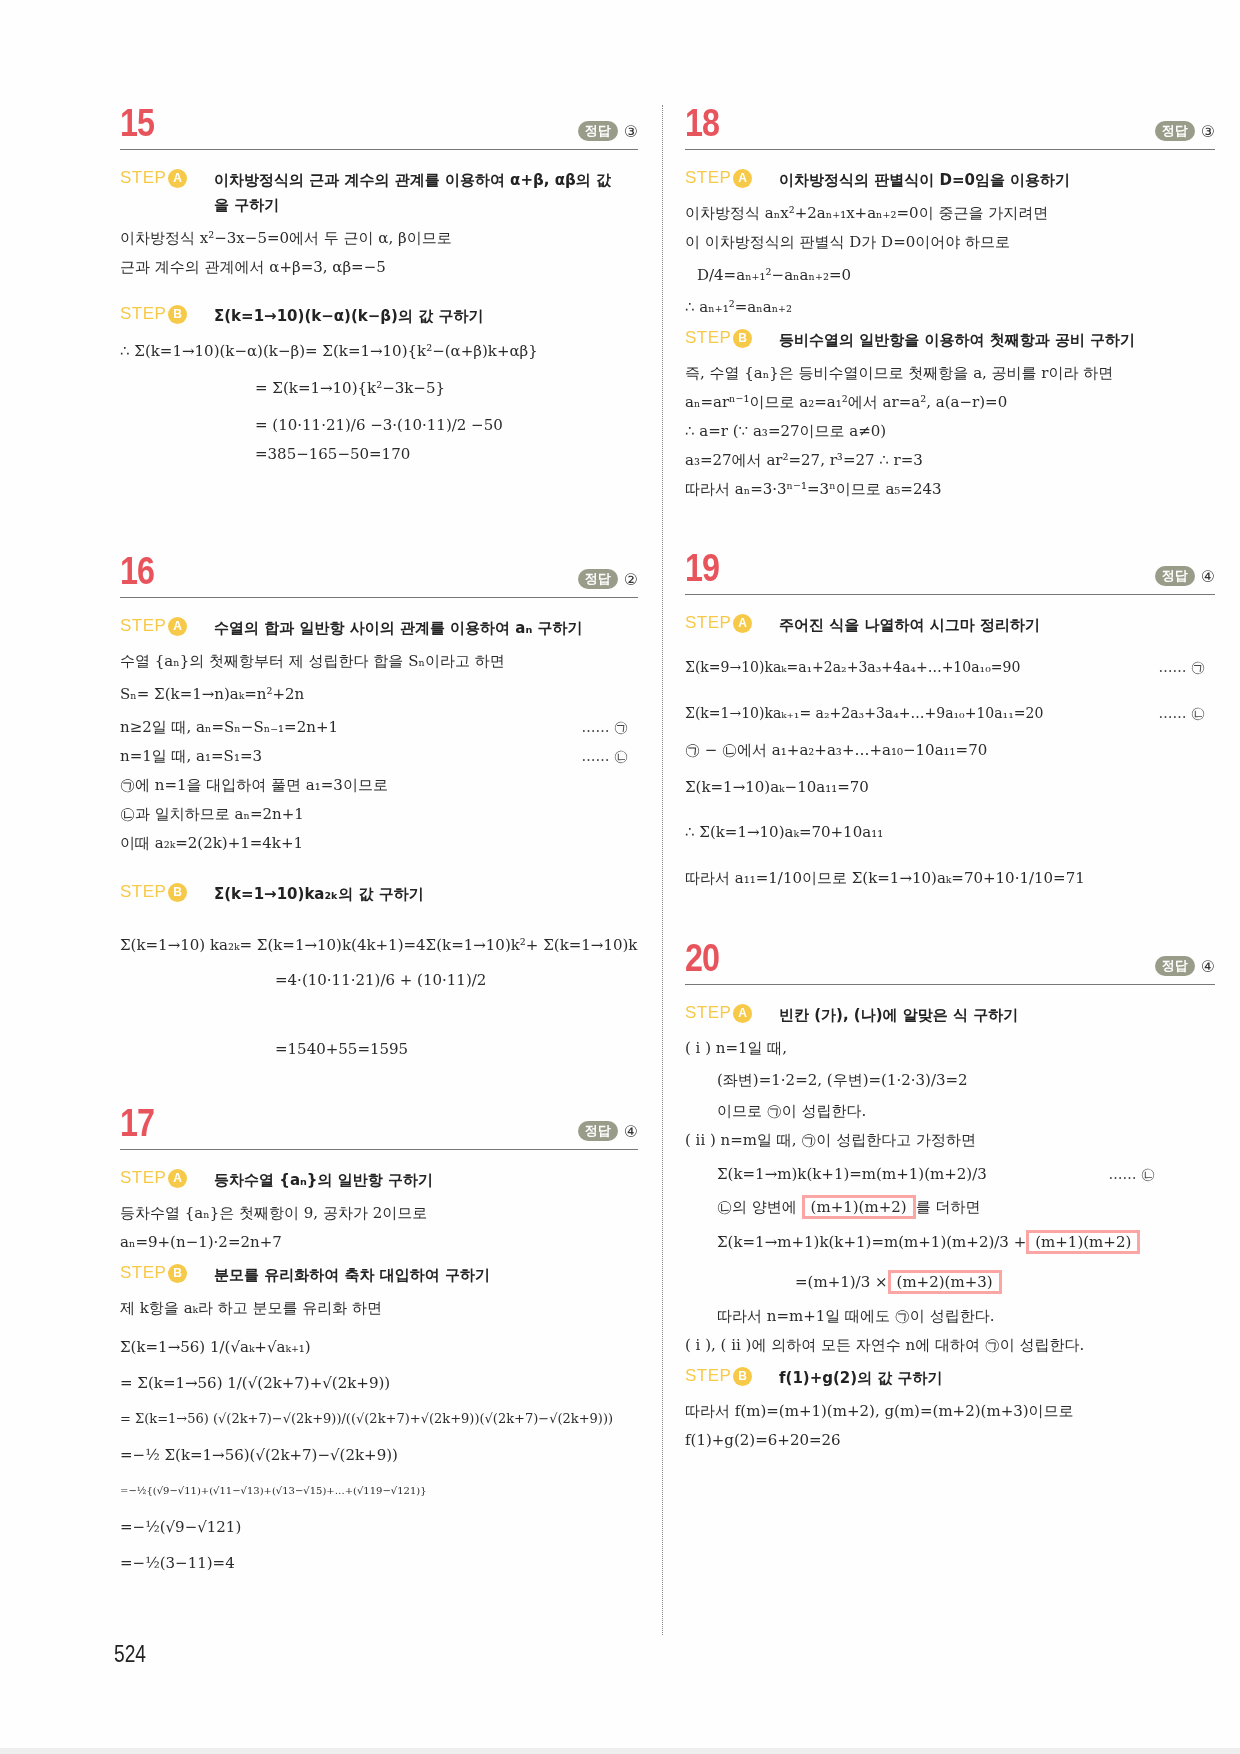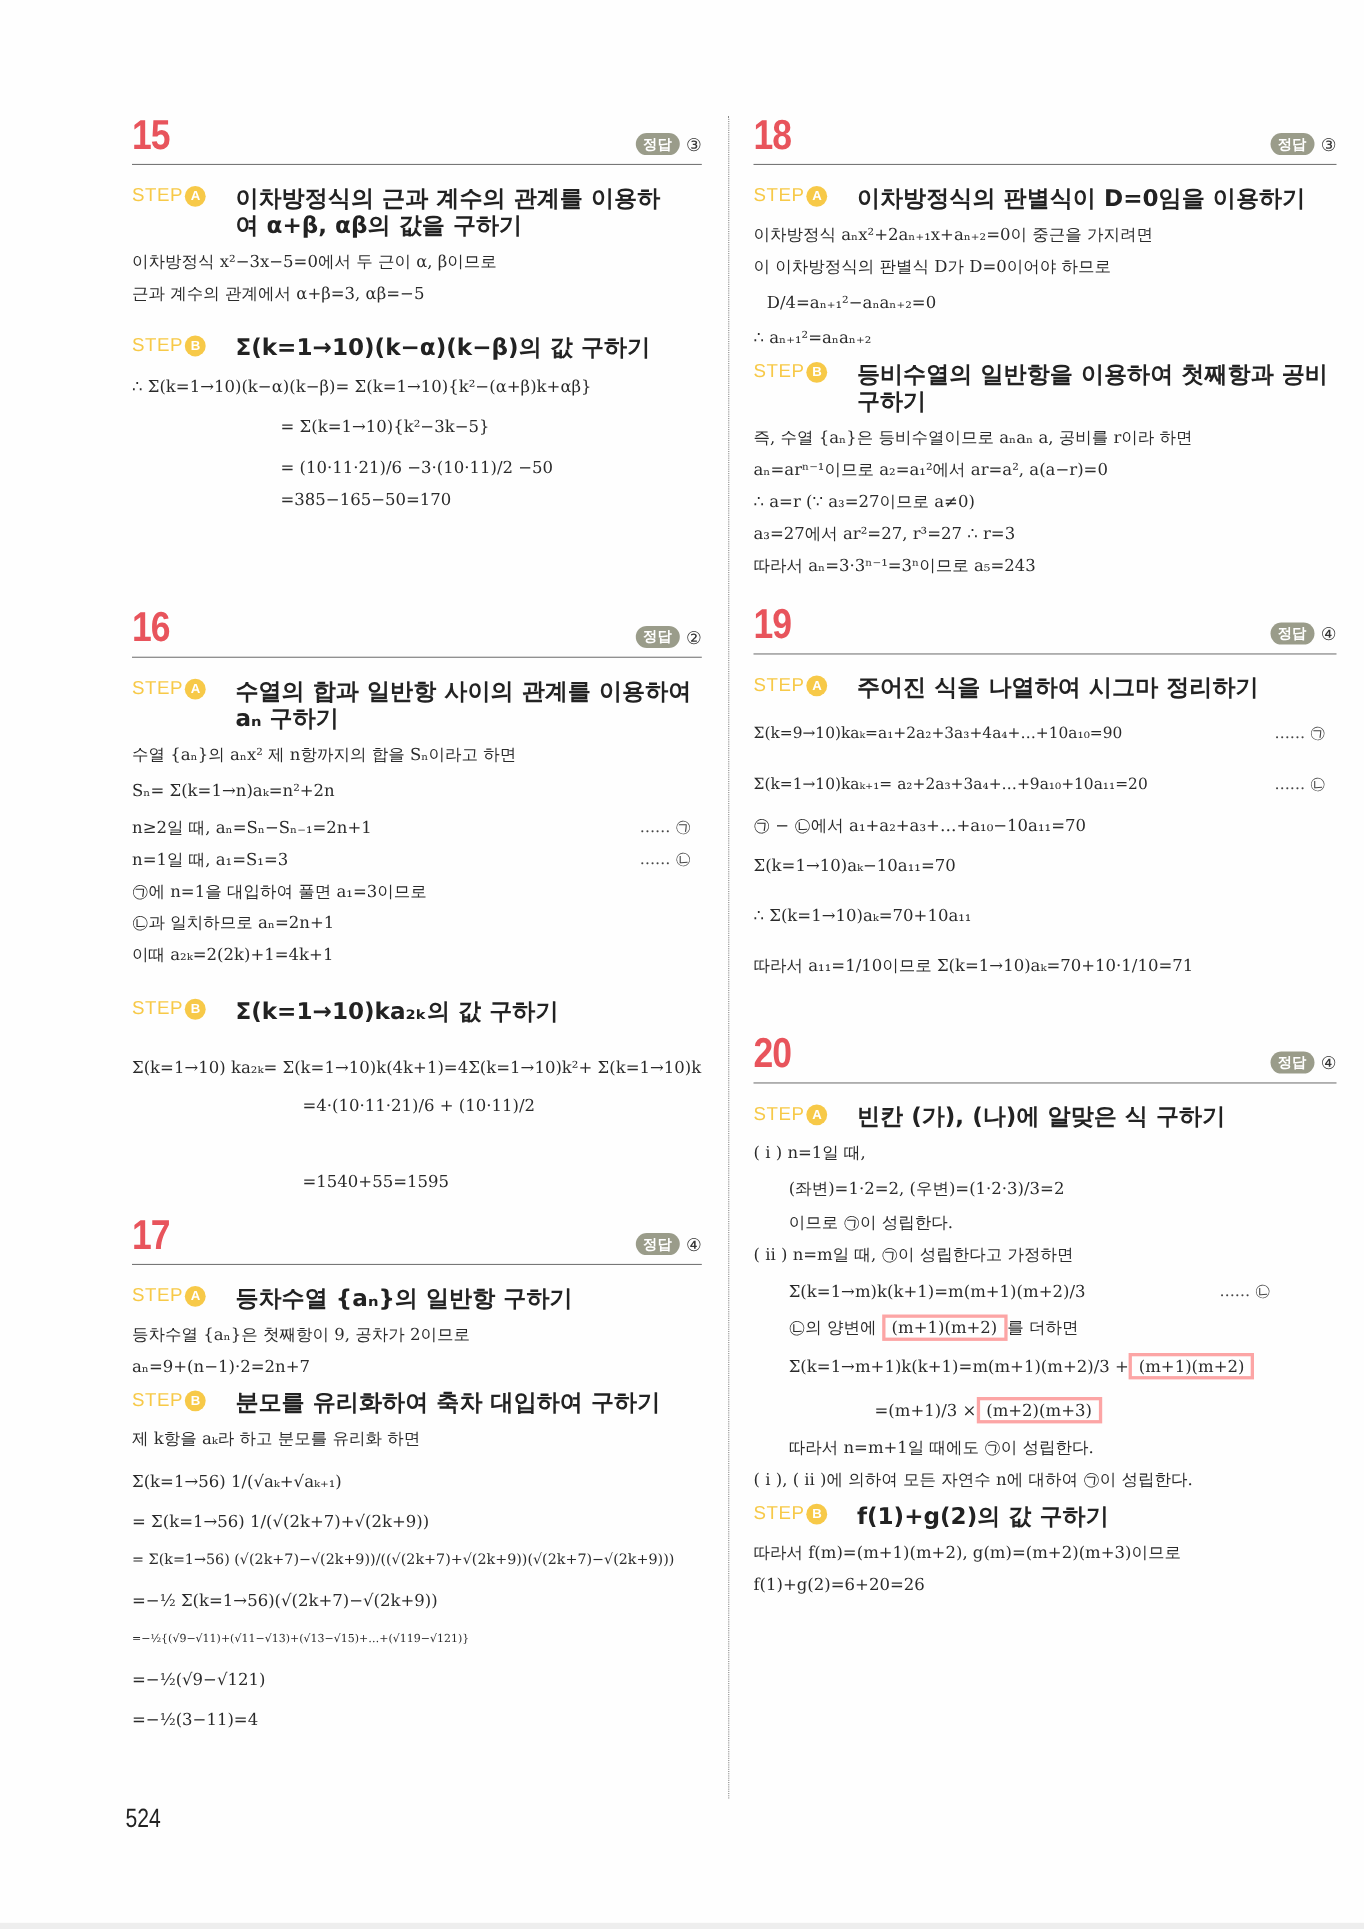--- a/index.html
+++ b/index.html
@@ -11,21 +11,21 @@
   .divider { position: absolute; left: 662px; top: 105px; height: 1530px; border-left: 1.5px dotted #888; }
   .problem { position: absolute; left: 0; right: 0; }
   .p-head { position: relative; height: 50px; border-bottom: 1.5px solid #777; }
   .p-num { position: absolute; left: 0; bottom: 4px; font-family: "Liberation Sans", sans-serif; font-weight: bold; font-size: 38px; color: #e8545c; letter-spacing: -1px; transform: scaleX(0.85); transform-origin: left; }
   .answer { position: absolute; right: 0; bottom: 8px; display: flex; align-items: center; gap: 6px; }
   .ans-badge { background: #9a9c8a; color: #fff; font-size: 13px; border-radius: 10px; padding: 1px 7px; font-weight: bold; }
   .ans-val { font-size: 16px; color: #333; }
   .step { display: flex; align-items: flex-start; margin-top: 18px; margin-bottom: 6px; }
   .step-label { font-family: "Liberation Sans", sans-serif; font-size: 17px; color: #f7c948; letter-spacing: 0.5px; display: flex; align-items: center; white-space: nowrap; min-width: 82px; }
   .step-circle { display: inline-flex; width: 19px; height: 19px; border-radius: 50%; background: #f7c948; color: #fff; font-size: 12px; font-weight: bold; align-items: center; justify-content: center; margin-left: 2px; }
-  .step-title { font-weight: bold; font-size: 21px; color: #222; line-height: 25px; margin-left: 12px; }
+  .step-title { font-weight: bold; font-size: 15px; color: #222; line-height: 25px; margin-left: 12px; }
   .line { font-size: 15px; line-height: 29px; white-space: nowrap; font-family: "DejaVu Serif", serif; }
   .indent1 { padding-left: 130px; }
   .indent2 { padding-left: 32px; }
   .indent3 { padding-left: 110px; }
   .tag { position: absolute; right: 10px; font-size: 14px; color: #444; }
   .rel { position: relative; }
   .boxed { border: 3px solid #fca5a5; padding: 0 6px; }
   .page-num { position: absolute; left: 114px; top: 1640px; font-family: "Liberation Sans", sans-serif; font-size: 24px; color: #222; transform: scaleX(0.8); transform-origin: left; }
   .footer-strip { position: absolute; left: 0; right: 0; bottom: 0; height: 6px; background: #eee; }
 </style>
@@ -74,21 +74,21 @@
         <span class="ans-val">②</span>
       </span>
     </div>
     <div class="step">
       <span class="step-label">
           <span>STEP</span>
           <span class="step-circle">A</span>
         </span>
       <span class="step-title">수열의 합과 일반항 사이의 관계를 이용하여 aₙ 구하기</span>
     </div>
-    <div class="line k">수열 {aₙ}의 aₙx² 제 n항까지의 합을 Sₙ이라고 하면</div>
+    <div class="line k">수열 {aₙ}의 첫째항부터 제 성립한다 합을 Sₙ이라고 하면</div>
     <div class="line" style="margin-top:4px;">Sₙ= Σ(k=1→n)aₖ=n²+2n</div>
     <div class="line rel" style="margin-top:4px;"><span>n≥2일 때, aₙ=Sₙ−Sₙ₋₁=2n+1</span><span class="tag">…… ㉠</span></div>
     <div class="line rel"><span>n=1일 때, a₁=S₁=3</span><span class="tag">…… ㉡</span></div>
     <div class="line k">㉠에 n=1을 대입하여 풀면 a₁=3이므로</div>
     <div class="line k">㉡과 일치하므로 aₙ=2n+1</div>
     <div class="line k">이때 a₂ₖ=2(2k)+1=4k+1</div>
     <div class="step" style="margin-top:24px;">
       <span class="step-label">
           <span>STEP</span>
           <span class="step-circle">B</span>
@@ -156,21 +156,21 @@
     <div class="line k">이 이차방정식의 판별식 D가 D=0이어야 하므로</div>
     <div class="line" style="line-height:36px;margin-left:12px;">D/4=aₙ₊₁²−aₙaₙ₊₂=0</div>
     <div class="line">∴ aₙ₊₁²=aₙaₙ₊₂</div>
     <div class="step" style="margin-top:6px;">
       <span class="step-label">
           <span>STEP</span>
           <span class="step-circle">B</span>
         </span>
       <span class="step-title">등비수열의 일반항을 이용하여 첫째항과 공비 구하기</span>
     </div>
-    <div class="line k">즉, 수열 {aₙ}은 등비수열이므로 aₙaₙ a, 공비를 r이라 하면</div>
+    <div class="line k">즉, 수열 {aₙ}은 등비수열이므로 첫째항을 a, 공비를 r이라 하면</div>
     <div class="line">aₙ=arⁿ⁻¹이므로 a₂=a₁²에서 ar=a², a(a−r)=0</div>
     <div class="line">∴ a=r (∵ a₃=27이므로 a≠0)</div>
     <div class="line">a₃=27에서 ar²=27, r³=27   ∴ r=3</div>
     <div class="line">따라서 aₙ=3·3ⁿ⁻¹=3ⁿ이므로 a₅=243</div>
   </div>
 
   <div class="problem" style="top:445px;">
     <div class="p-head">
       <span class="p-num">19</span>
       <span class="answer">

